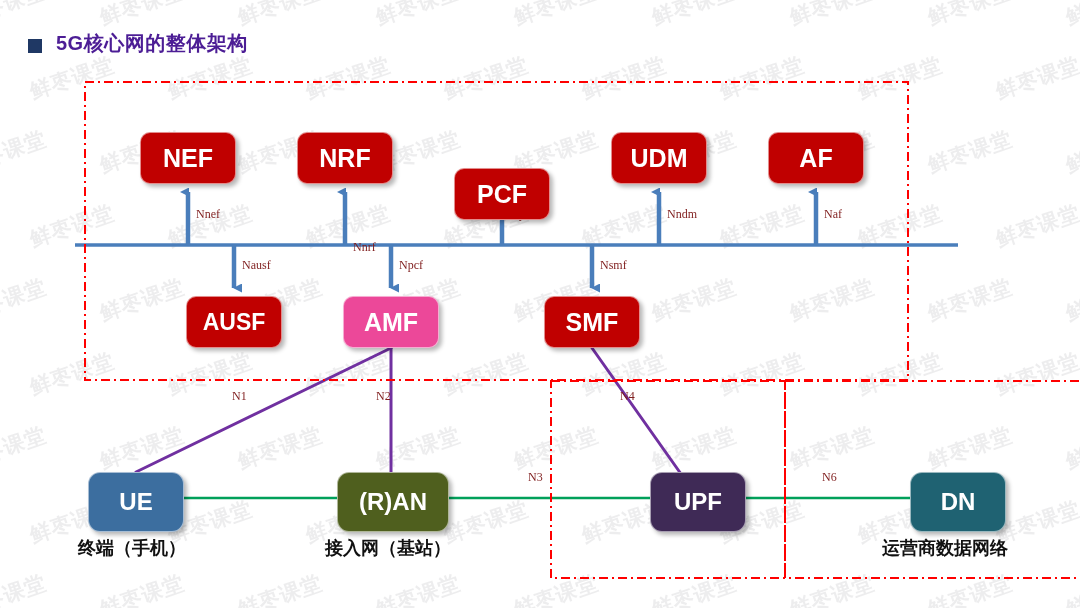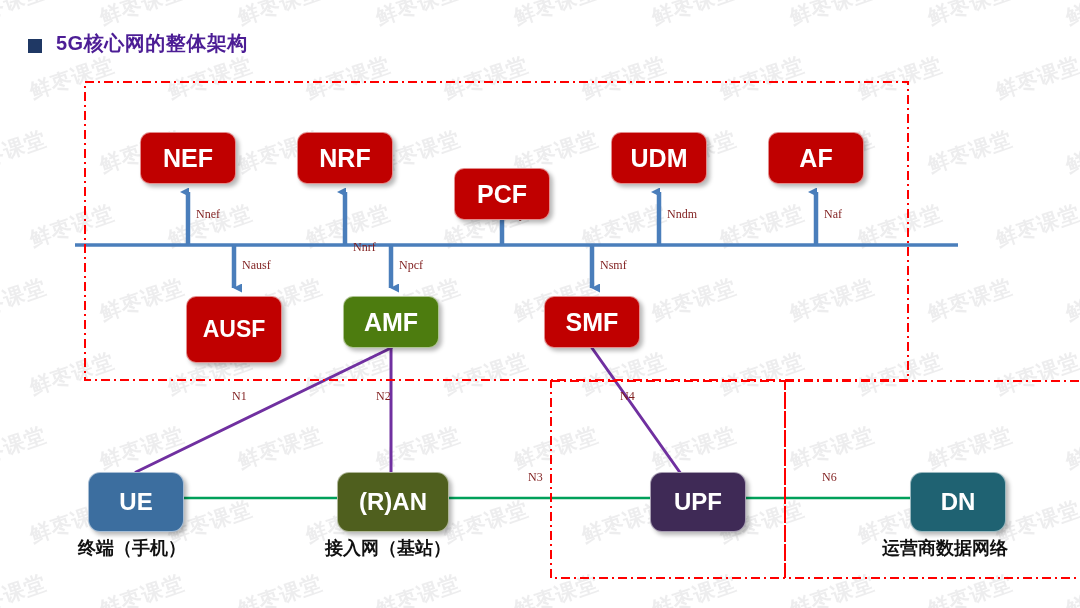--- a/index.html
+++ b/index.html
@@ -46,21 +46,21 @@
     border-radius:10px;
     color:#ffffff;font-weight:700;
     font-family:"Liberation Sans","DejaVu Sans",sans-serif;
     box-shadow:3px 3px 4px rgba(0,0,0,0.28);
     z-index:10;
     border:1px solid rgba(255,255,255,0.55);
     box-sizing:border-box;
   }
   .nf-top{width:96px;height:52px;font-size:25px;}
   .nf-mid{width:96px;height:52px;font-size:25px;}
-  .nf-ausf{width:96px;height:67px;font-size:23px;}
+  .nf-ausf{width:96px;height:52px;font-size:23px;}
   .bottom-node{height:60px;font-size:24px;border-radius:12px;}
 
   
   .lbl{
     position:absolute;z-index:9;
     font-size:12px;color:#7f1d1d;
     font-family:Liberation Serif, serif;
     white-space:nowrap;
   }
   .cn-cap{
@@ -214,21 +214,21 @@
       </div>
       <div class="node nf-top" style="left: 611px; top: 132px; background: rgb(192, 0, 0);">
         <span>UDM</span>
       </div>
       <div class="node nf-top" style="left: 768px; top: 132px; background: rgb(192, 0, 0);">
         <span>AF</span>
       </div>
       <div class="node nf-ausf" style="left: 186px; top: 296px; background: rgb(192, 0, 0);">
         <span>AUSF</span>
       </div>
-      <div class="node nf-mid" style="left: 343px; top: 296px; background: #4d7c0f;">
+      <div class="node nf-mid" style="left: 343px; top: 296px; background: #ec4899;">
         <span>AMF</span>
       </div>
       <div class="node nf-mid" style="left: 544px; top: 296px; background: rgb(192, 0, 0);">
         <span>SMF</span>
       </div>
       <div class="node bottom-node" style="left: 88px; top: 472px; width: 96px; background: rgb(60, 110, 159);">
         <span>UE</span>
       </div>
       <div class="node bottom-node" style="left: 337px; top: 472px; width: 112px; background: rgb(79, 95, 30);">
         <span>(R)AN</span>

